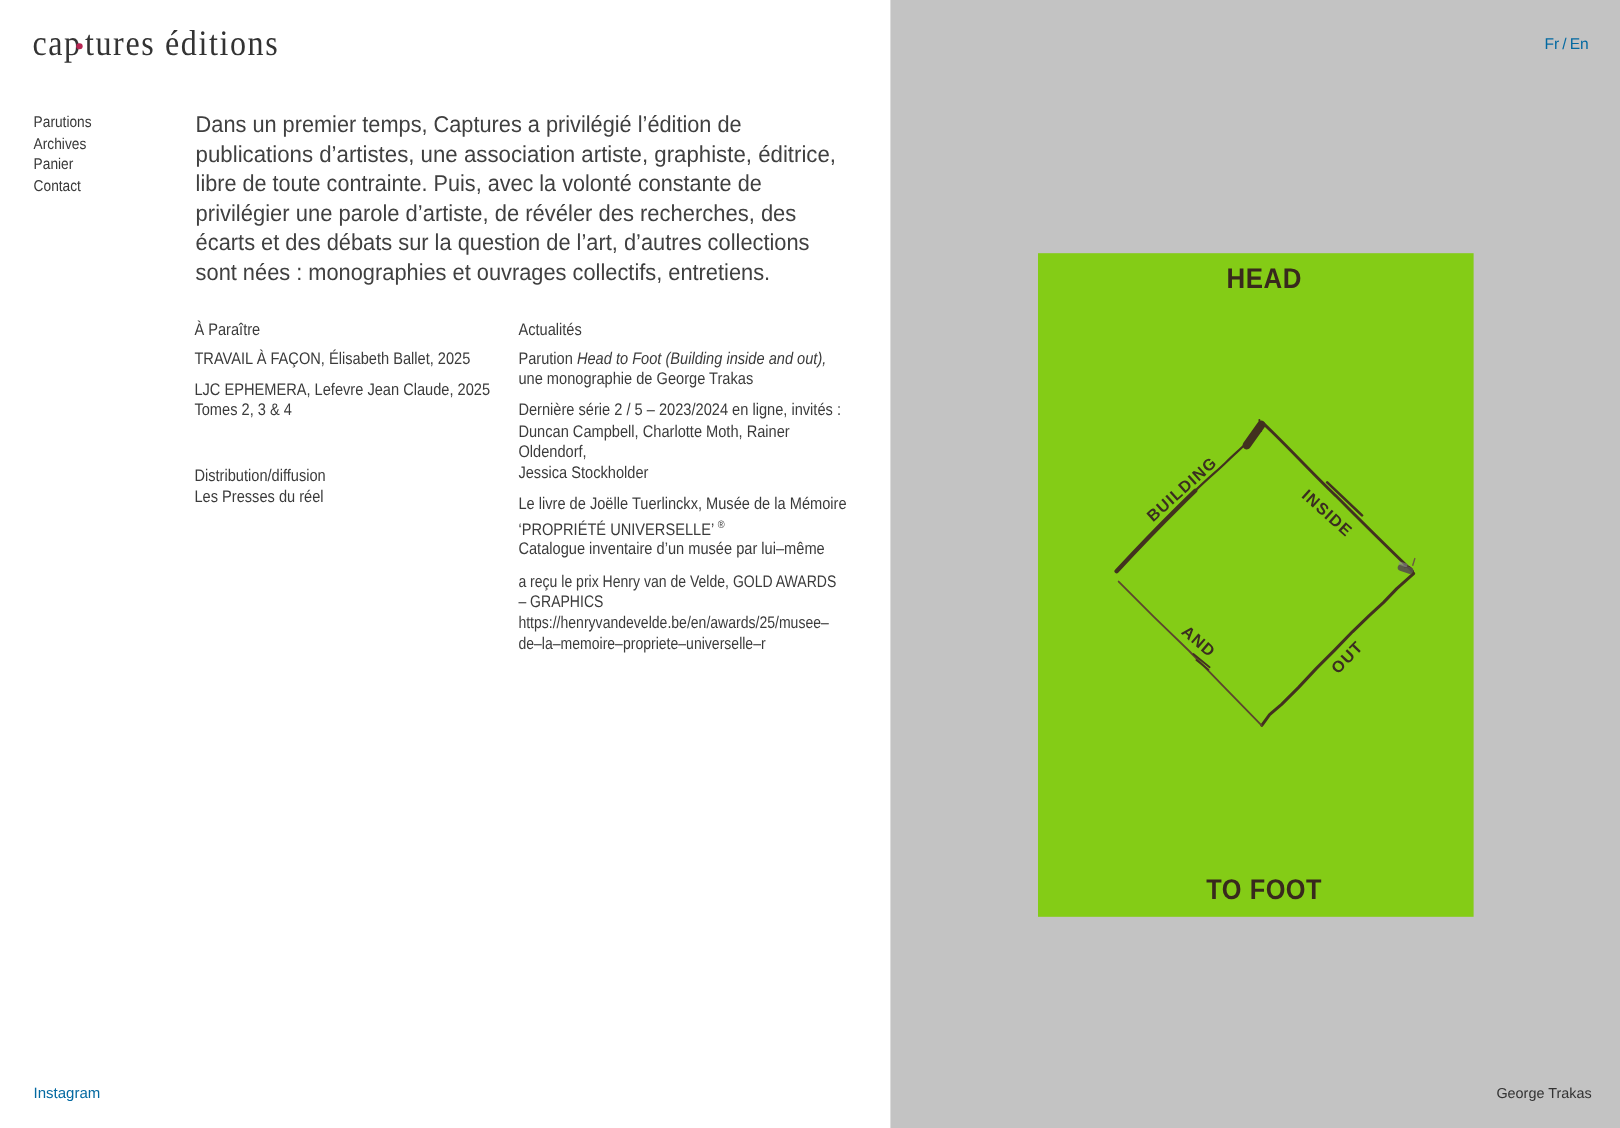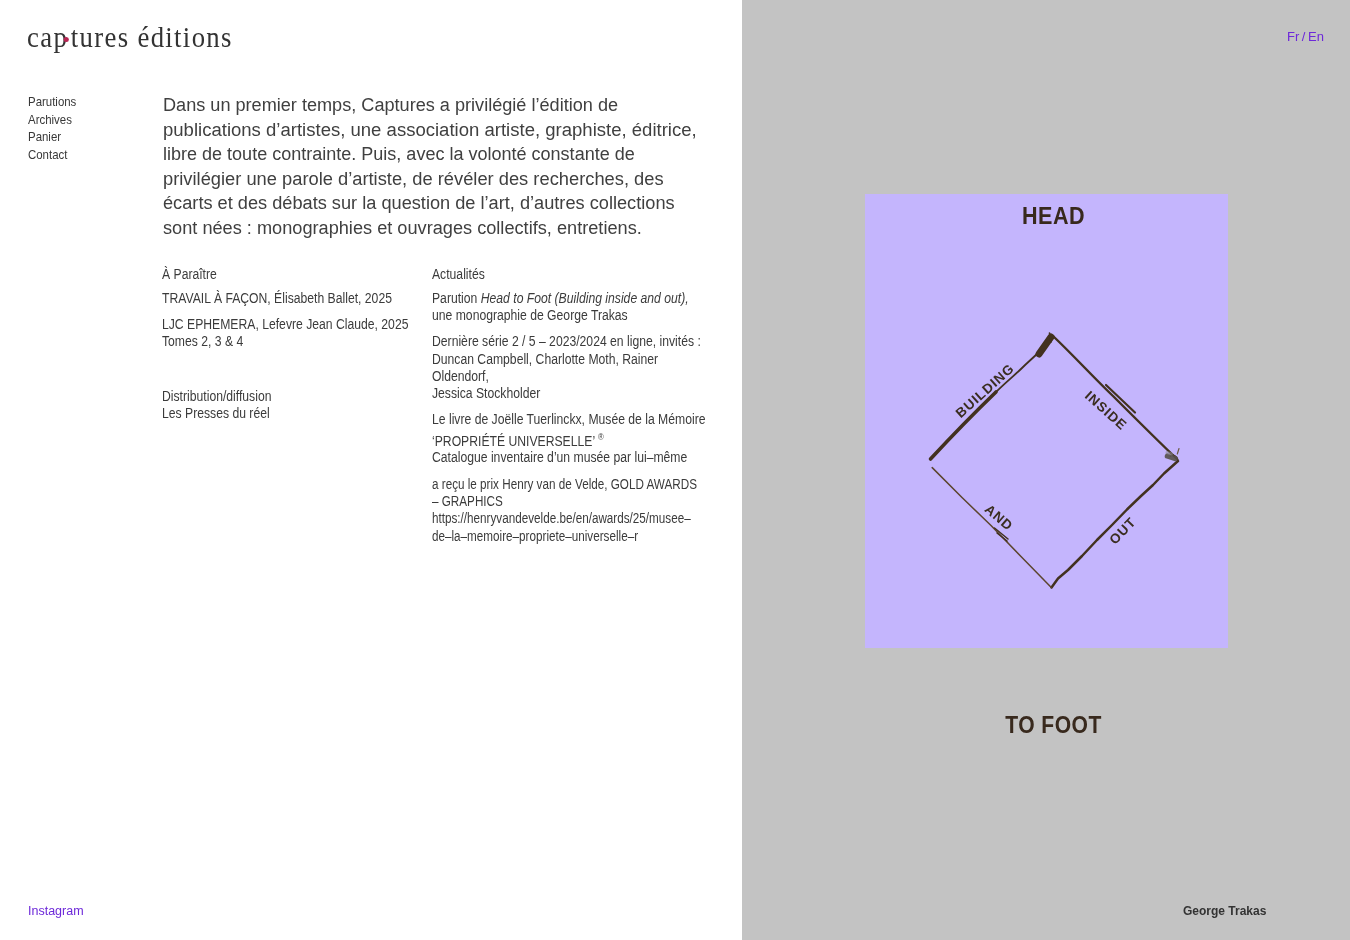--- a/index.html
+++ b/index.html
@@ -35,27 +35,27 @@
 </div>
 
 <div class="abs" style="left:432px;top:266px;width:320px;font-size:14px;line-height:17.2px;color:#3b3b3b;white-space:nowrap;transform:scaleX(0.87);transform-origin:left top;">
 <p style="margin:0 0 6.4px;">Actualités</p>
 <p style="margin:0 0 9.3px;">Parution <i>Head to Foot (Building inside and out),</i><br>une monographie de George Trakas</p>
 <p style="margin:0 0 9.3px;">Dernière série 2&nbsp;/&nbsp;5 – 2023/2024 en ligne, invités&nbsp;:<br>Duncan Campbell, Charlotte Moth, Rainer<br>Oldendorf,<br>Jessica Stockholder</p>
 <p style="margin:0 0 9.3px;">Le livre de Joëlle Tuerlinckx, Musée de la Mémoire<br>‘PROPRIÉTÉ UNIVERSELLE’ <sup style="font-size:9px;">®</sup><br>Catalogue inventaire d’un musée par lui–même</p>
 <p style="margin:0 0 9.3px;transform:scaleX(0.96);transform-origin:left top;">a reçu le prix Henry van de Velde, GOLD AWARDS<br>– GRAPHICS<br>https://henryvandevelde.be/en/awards/25/musee–<br>de–la–memoire–propriete–universelle–r</p>
 </div>
 
-<div class="abs" style="left:28px;top:904px;font-size:12.5px;color:#6d28d9;">Instagram</div>
+<div class="abs" style="left:28px;top:904px;font-size:12.5px;color:#0369a1;">Instagram</div>
 
-<div class="abs" style="left:1287px;top:29px;font-size:13px;color:#6d28d9;">Fr / En</div>
+<div class="abs" style="left:1287px;top:29px;font-size:13px;color:#0369a1;">Fr / En</div>
 
-<div class="abs" style="left:1183px;top:904px;font-size:12px;color:#333;font-weight:bold;">George Trakas</div>
+<div class="abs" style="left:1247px;top:904px;font-size:12px;color:#333;">George Trakas</div>
 
-<div class="abs" style="left:865px;top:194px;width:363px;height:454px;background:#c4b5fd;">
+<div class="abs" style="left:865px;top:211px;width:363px;height:553px;background:#84cc16;">
 
   <div class="abs" style="left:7px;top:9px;width:363px;text-align:center;font-size:23.7px;font-weight:bold;color:#38291d;letter-spacing:0.5px;transform:scaleX(0.91);">HEAD</div>
 
   <div class="abs" style="left:7px;top:518px;width:363px;text-align:center;font-size:23.7px;font-weight:bold;color:#38291d;letter-spacing:0.5px;transform:scaleX(0.89);">TO FOOT</div>
 
   <svg class="abs" style="left:0;top:0;" width="363" height="553" viewBox="0 0 363 553">
     <g fill="none" stroke="#42311f" stroke-linecap="round" stroke-linejoin="round">
 
       <path d="M65.5,265 C85,244 103,225 131,198" stroke-width="3.6"></path>
 

